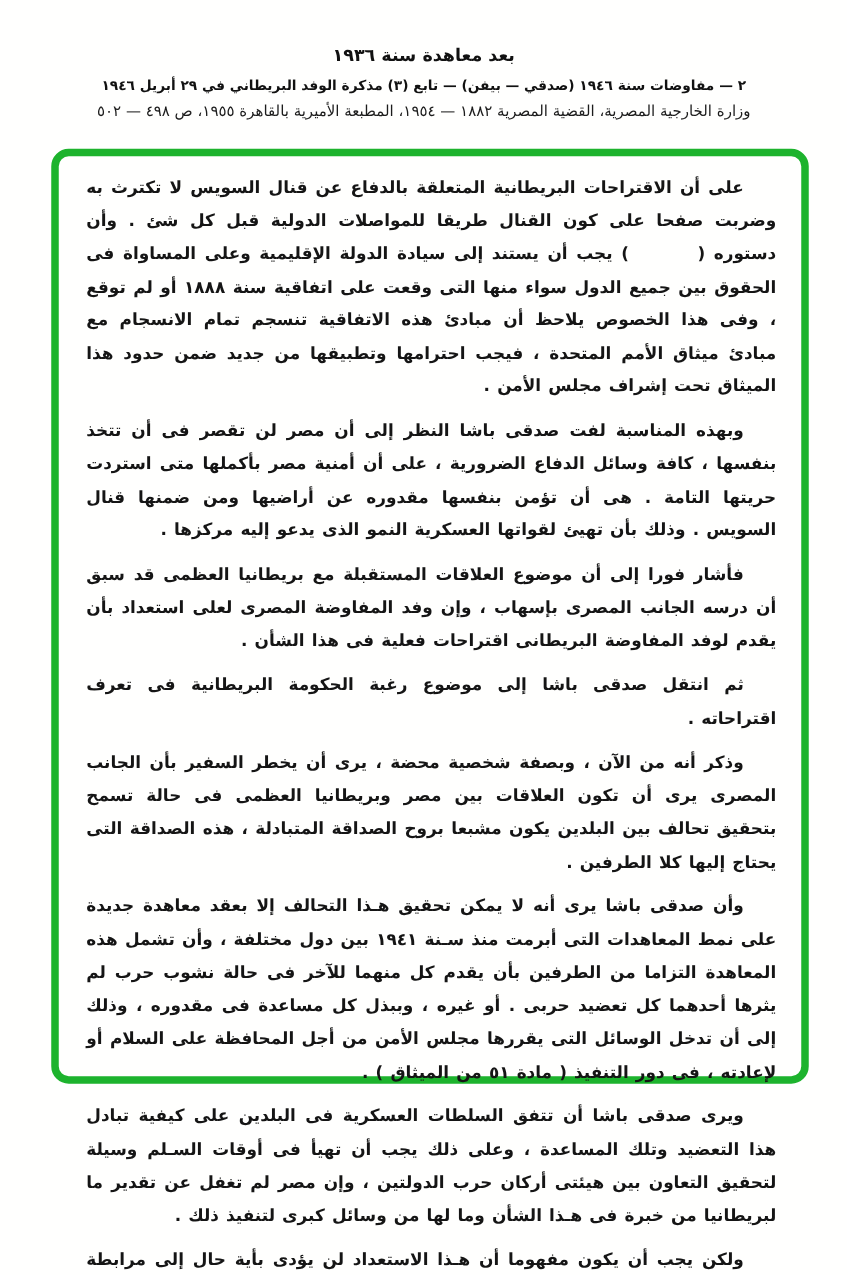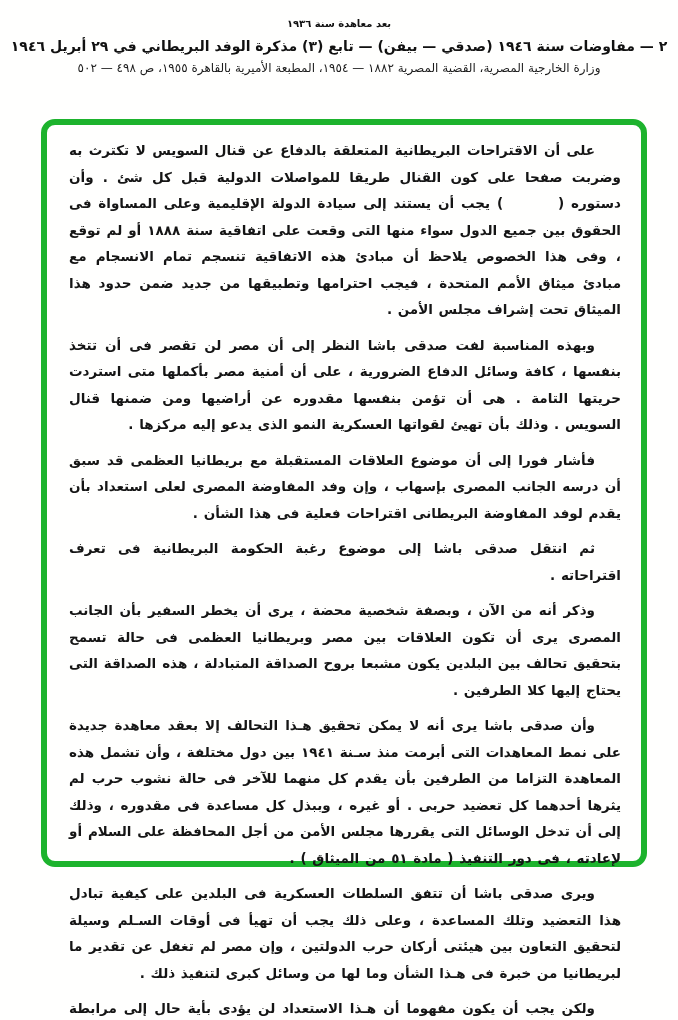--- a/index.html
+++ b/index.html
@@ -22,27 +22,28 @@
     background: #fffffe;
   }
   .header {
     position: absolute;
     top: 18px;
     left: 0;
     right: 0;
     text-align: center;
   }
   .header-line1 {
-    font-size: 10px;
+    font-size: 14px;
     font-weight: bold;
     letter-spacing: 0.5px;
+    margin-top: 19px;
   }
   .header-line2 {
     margin-top: 9px;
-    font-size: 14px;
+    font-size: 11px;
     font-weight: bold;
   }
   .header-line3 {
     margin-top: 7px;
     font-size: 12px;
     font-weight: normal;
     color: #1c1c1c;
   }
   .highlight-box {
     position: absolute;

